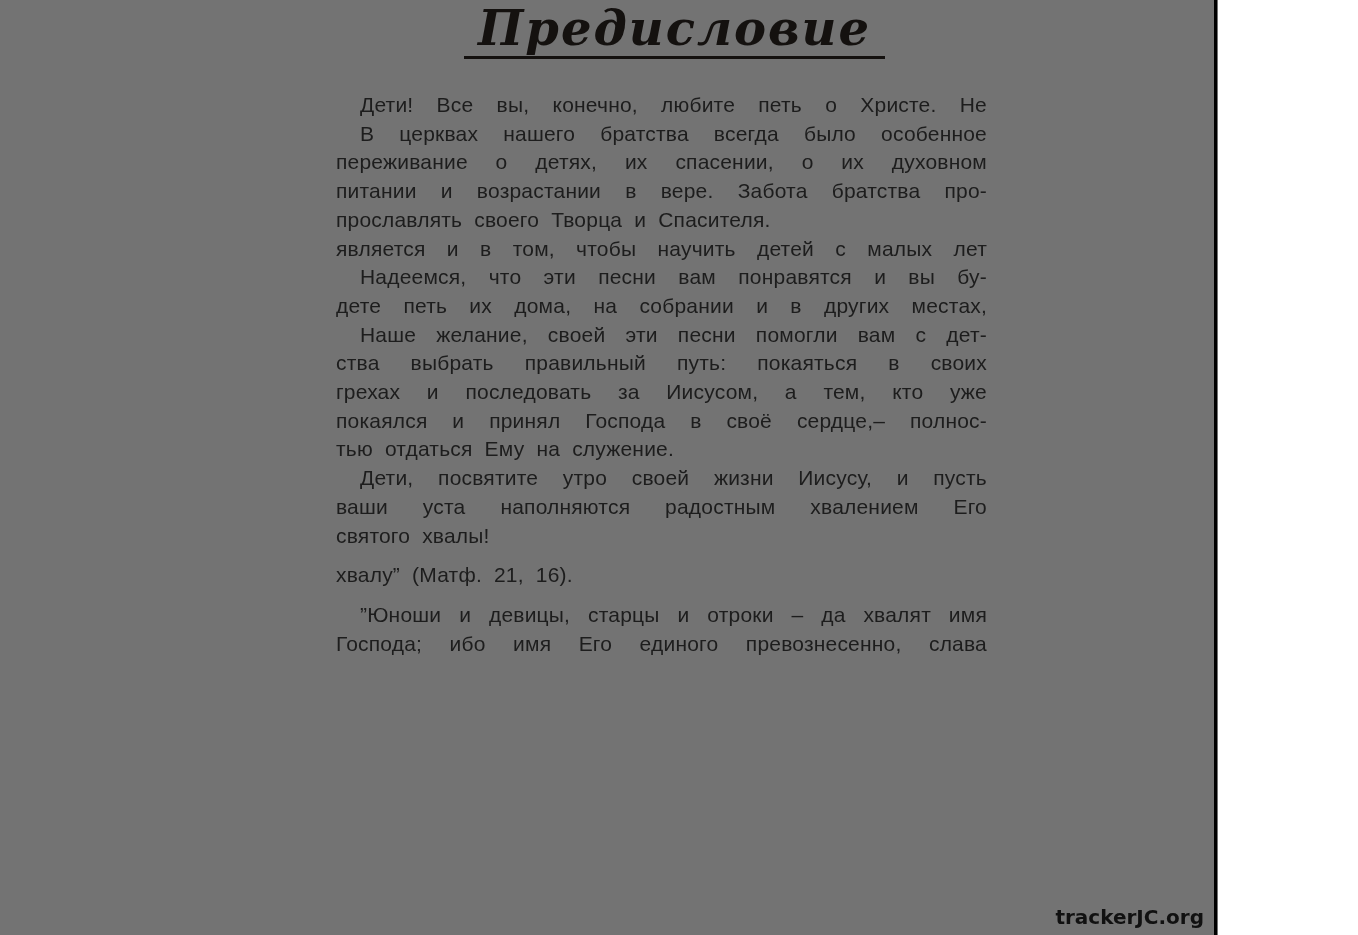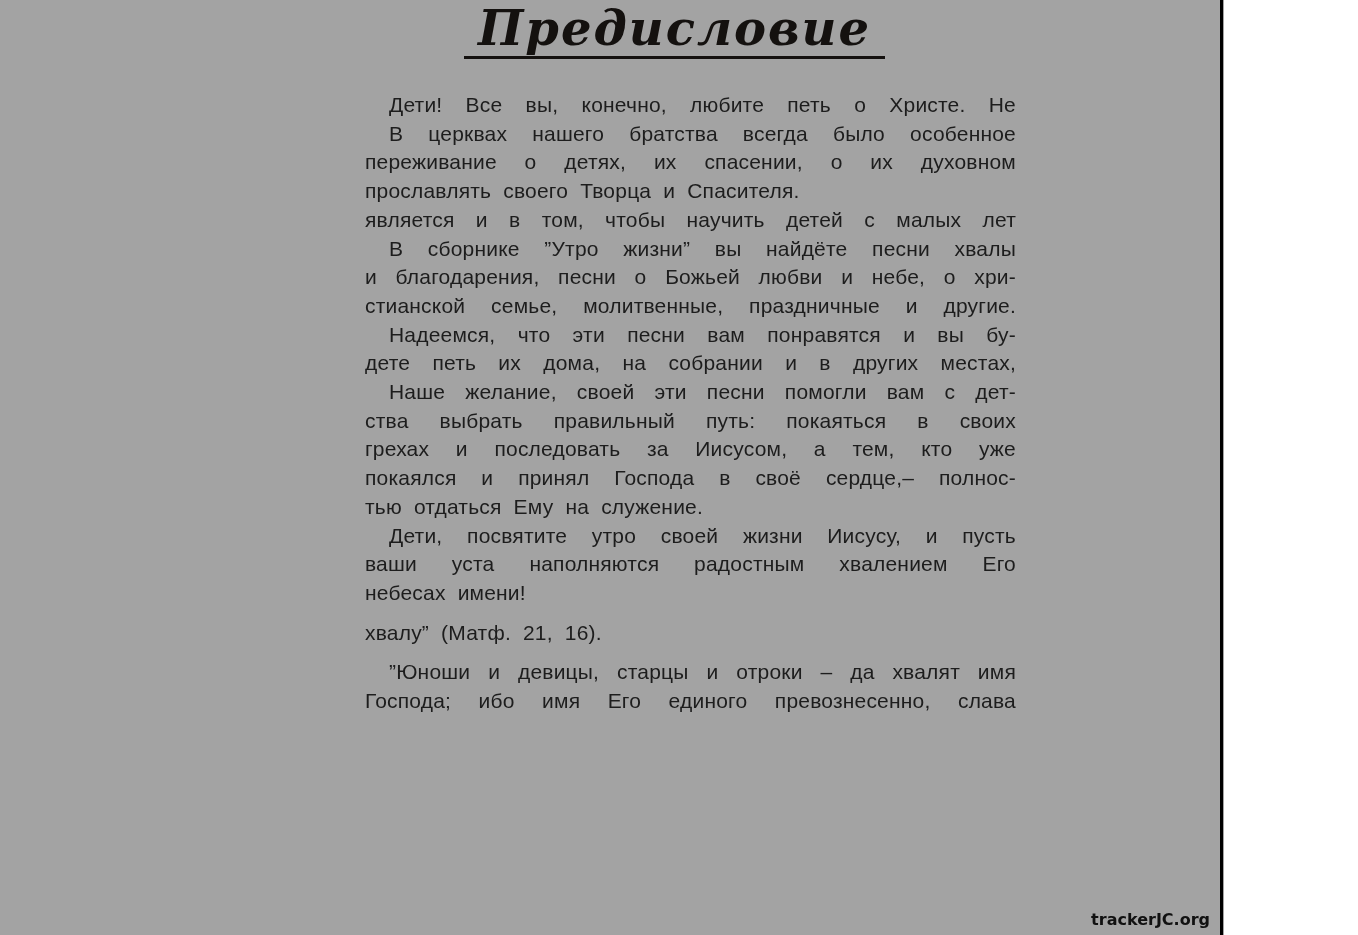--- a/index.html
+++ b/index.html
@@ -4,25 +4,24 @@
 <style>
   html, body {
     margin: 0;
     padding: 0;
     background: #ffffff;
   }
   #page {
     position: relative;
     width: 1218px;
     height: 935px;
-    background: #a3a3a3;
+    background: #737373;
     overflow: hidden;
     font-family: "Liberation Sans", sans-serif;
     color: #1d1d1d;
-    padding-left: 6px;
   }
   
   #edge-line {
     position: absolute;
     top: 0;
     right: 1px;
     width: 3px;
     height: 100%;
     background: #000000;
   }
@@ -43,21 +42,21 @@
     line-height: 56px;
     letter-spacing: 2px;
     color: #14110f;
     border-bottom: 3px solid #14110f;
     padding: 0 14px 0 14px;
   }
   
   #body-text {
     position: absolute;
     top: 91px;
-    left: 365px;
+    left: 336px;
     width: 651px;
     font-size: 21px;
     line-height: 28.7px;
     word-spacing: 6px;
     letter-spacing: 0.2px;
   }
   .para { margin: 0; }
   .para.quote { margin-top: 11px; }
   .line {
     text-align: justify;
@@ -68,64 +67,60 @@
   }
   .line.indent {
     text-indent: 24px;
   }
   
   #watermark {
     position: absolute;
     right: 14px;
     bottom: 6px;
     font-family: "DejaVu Sans", sans-serif;
-    font-size: 16px;
+    font-size: 20px;
     font-weight: 600;
     color: #111111;
   }
 </style>
 </head>
 <body>
 
 <div id="page">
 
   <div id="title-wrap">
     <span id="title-text">Предисловие</span>
   </div>
 
   <div id="body-text">
       <div class="para">
         <div class="line just indent">Дети! Все вы, конечно, любите петь о Христе. Не</div>
       </div>
       <div class="para">
         <div class="line just indent">В церквах нашего братства всегда было особенное</div>
         <div class="line just">переживание о детях, их спасении, о их духовном</div>
+        <div class="line just">питании и возрастании в вере. Забота братства про-</div>
         <div class="line">прославлять своего Творца и Спасителя.</div>
         <div class="line just">является и в том, чтобы научить детей с малых лет</div>
-      </div>
-      <div class="para">
-        <div class="line just indent">В сборнике ”Утро жизни” вы найдёте песни хвалы</div>
-        <div class="line just">и благодарения, песни о Божьей любви и небе, о хри-</div>
-        <div class="line just">стианской семье, молитвенные, праздничные и другие.</div>
       </div>
       <div class="para">
         <div class="line just indent">Надеемся, что эти песни вам понравятся и вы бу-</div>
         <div class="line just">дете петь их дома, на собрании и в других местах,</div>
       </div>
       <div class="para">
         <div class="line just indent">Наше желание, своей эти песни помогли вам с дет-</div>
         <div class="line just">ства выбрать правильный путь: покаяться в своих</div>
         <div class="line just">грехах и последовать за Иисусом, а тем, кто уже</div>
         <div class="line just">покаялся и принял Господа в своё сердце,– полнос-</div>
         <div class="line">тью отдаться Ему на служение.</div>
       </div>
       <div class="para">
         <div class="line just indent">Дети, посвятите утро своей жизни Иисусу, и пусть</div>
         <div class="line just">ваши уста наполняются радостным хвалением Его</div>
-        <div class="line">небесах имени!</div>
+        <div class="line">святого хвалы!</div>
       </div>
       <div class="para quote">
         <div class="line">хвалу” (Матф. 21, 16).</div>
       </div>
       <div class="para quote">
         <div class="line just indent">”Юноши и девицы, старцы и отроки – да хвалят имя</div>
         <div class="line just">Господа; ибо имя Его единого превознесенно, слава</div>
       </div>
     </div>
 

